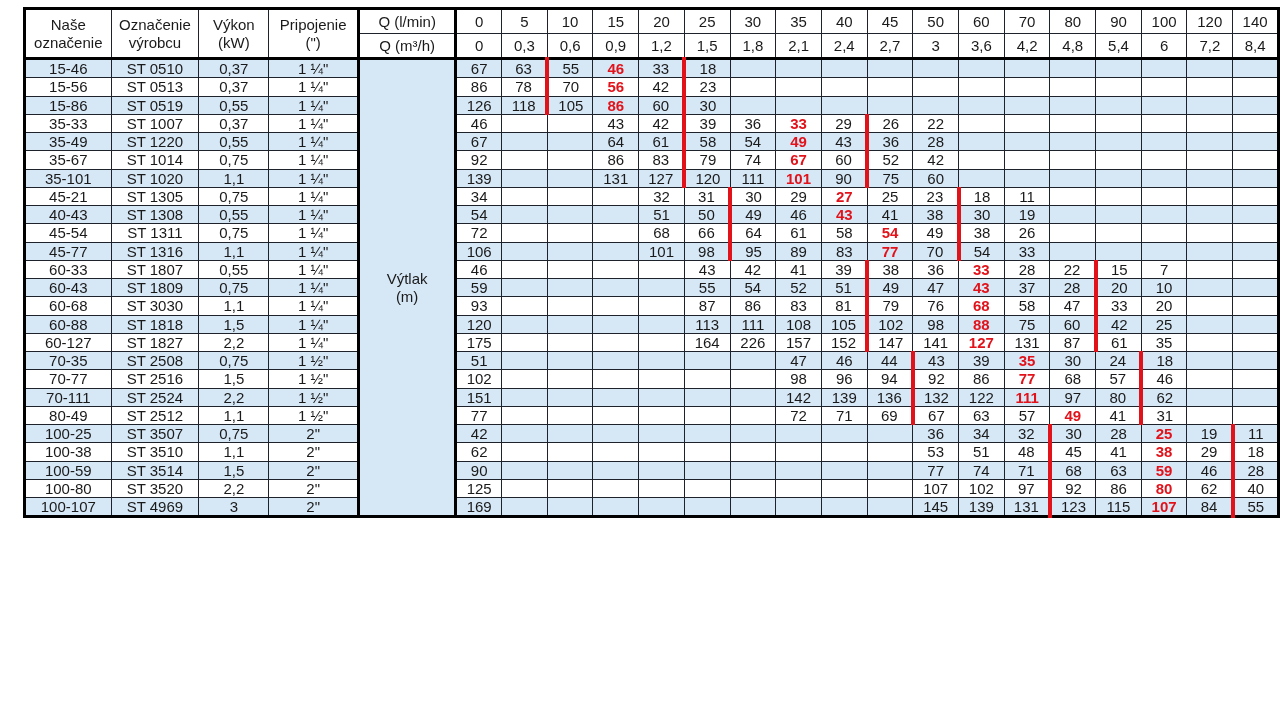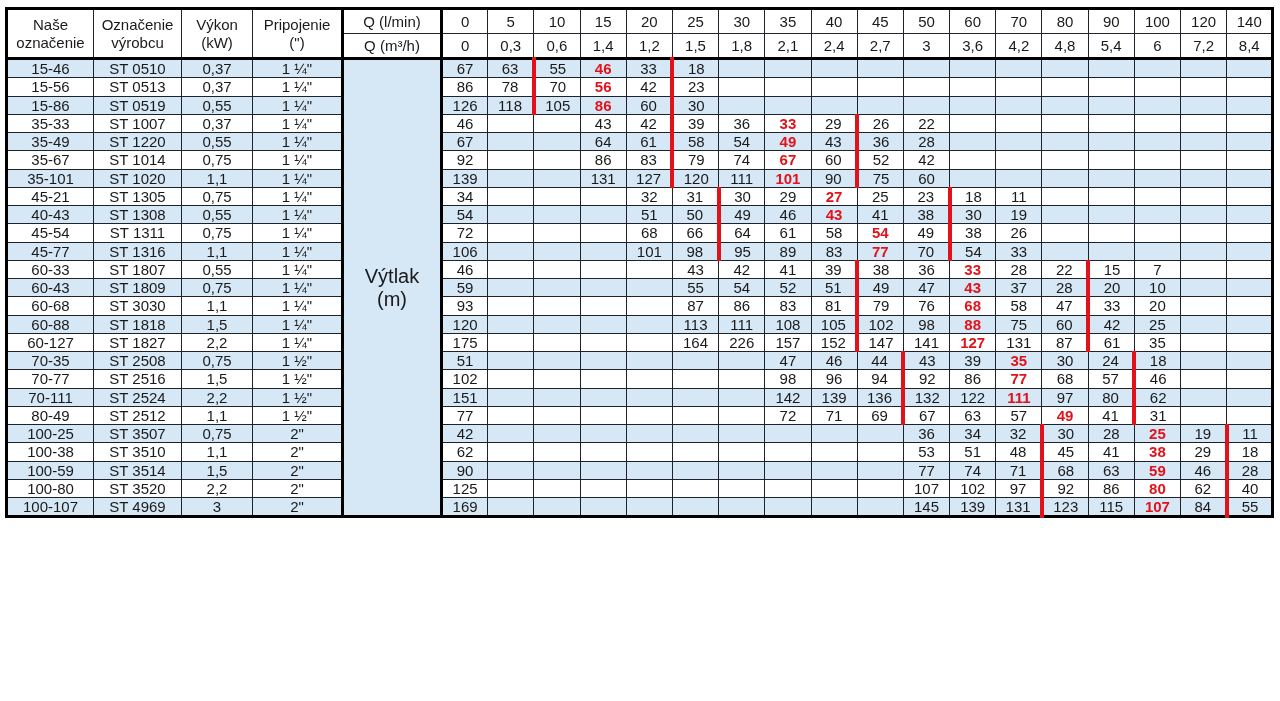--- a/index.html
+++ b/index.html
@@ -1,31 +1,31 @@
 <!DOCTYPE html>
 <html><head>
 <meta charset="utf-8">
 <style>
   html,body{margin:0;padding:0;background:#fff;width:1280px;height:701px;overflow:hidden;}
-  .page{position:absolute;left:5px;top:7px;}
+  .page{position:absolute;left:23px;top:7px;}
   table{border-collapse:collapse;table-layout:fixed;background:#fff;border:3px solid #000;}
   th,td{
     border:1.5px solid #1e232b;
     font-family:"Liberation Sans","DejaVu Sans",sans-serif;
     font-size:15px;color:#1a1a1a;text-align:center;vertical-align:middle;
     padding:0 2px;white-space:pre-line;line-height:1.15;overflow:hidden;
   }
   thead th{background:#fff;font-weight:normal;}
   thead tr{height:25px;}
   tbody tr{height:16px;}
   .bold{font-weight:normal;}
   .thickR{border-right:3px solid #000;}
   .thickB{border-bottom:3px solid #000;}
   tr.blue td{background:#d6e7f6;}
-  td.vytlak{background:#fff;font-size:20px;}
+  td.vytlak{background:#fff;font-size:15px;}
   td.redline{border-left:4px solid #e2121a;}
   td.redval{color:#e2121a;font-weight:bold;}
 </style>
 </head>
 <body>
 
 <div class="page">
   <table id="pump-table">
       <colgroup>
         <col style="width: 87px;">
@@ -80,21 +80,21 @@
           <th class="bold">90</th>
           <th class="bold">100</th>
           <th class="bold">120</th>
           <th class="bold">140</th>
         </tr>
         <tr>
           <th class="thickR thickB">Q (m³/h)</th>
           <th class="thickB">0</th>
           <th class="thickB">0,3</th>
           <th class="thickB">0,6</th>
-          <th class="thickB">1,4</th>
+          <th class="thickB">0,9</th>
           <th class="thickB">1,2</th>
           <th class="thickB">1,5</th>
           <th class="thickB">1,8</th>
           <th class="thickB">2,1</th>
           <th class="thickB">2,4</th>
           <th class="thickB">2,7</th>
           <th class="thickB">3</th>
           <th class="thickB">3,6</th>
           <th class="thickB">4,2</th>
           <th class="thickB">4,8</th>

